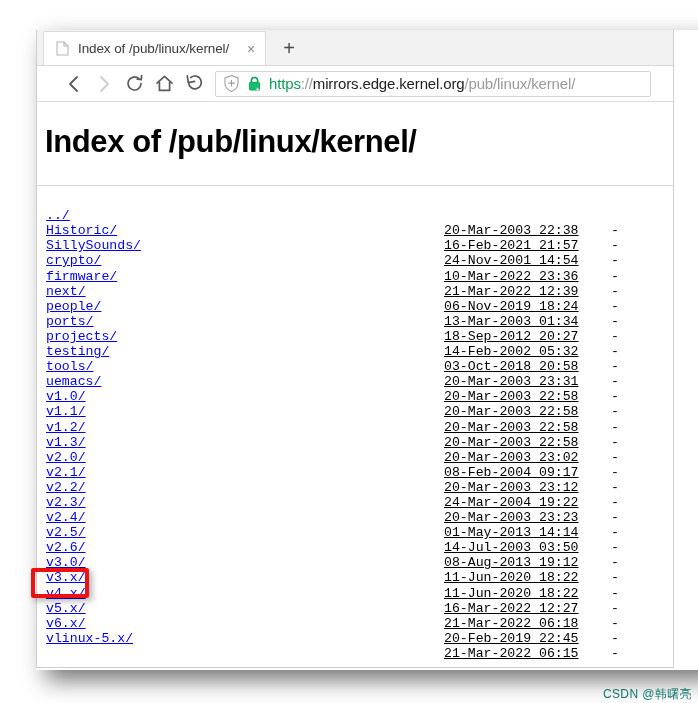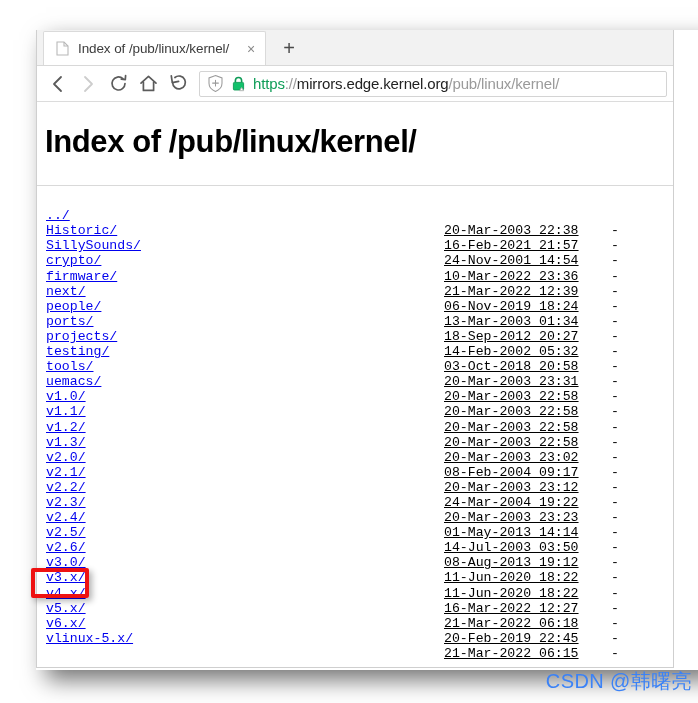--- a/index.html
+++ b/index.html
@@ -108,21 +108,21 @@
     margin-bottom: 2px;
   }
 
   
   .toolbar {
     height: 36px;
     background: #ffffff;
     border-bottom: 1px solid #dcdcdc;
     display: flex;
     align-items: center;
-    padding: 0 6px;
+    padding: 0 22px;
     box-sizing: border-box;
   }
   .navbtn {
     width: 30px;
     height: 30px;
     display: flex;
     align-items: center;
     justify-content: center;
     flex: 0 0 auto;
     cursor: pointer;
@@ -217,24 +217,24 @@
     border-radius: 2px;
     box-sizing: border-box;
     box-shadow: 3px 3px 6px rgba(0,0,0,0.30);
     pointer-events: none;
   }
 
   
   .watermark {
     position: absolute;
     right: 6px;
-    bottom: 8px;
-    font-family: "Liberation Sans", sans-serif;
-    font-size: 20px;
-    color: #3b82f6;
+    bottom: 0;
+    font-family: "Liberation Sans", sans-serif;
+    font-size: 12px;
+    color: #0f766e;
     letter-spacing: 0.4px;
     white-space: nowrap;
   }
 </style>
 </head>
 <body>
 
 <div id="screen">
 
   <div class="window-shadow"></div>

